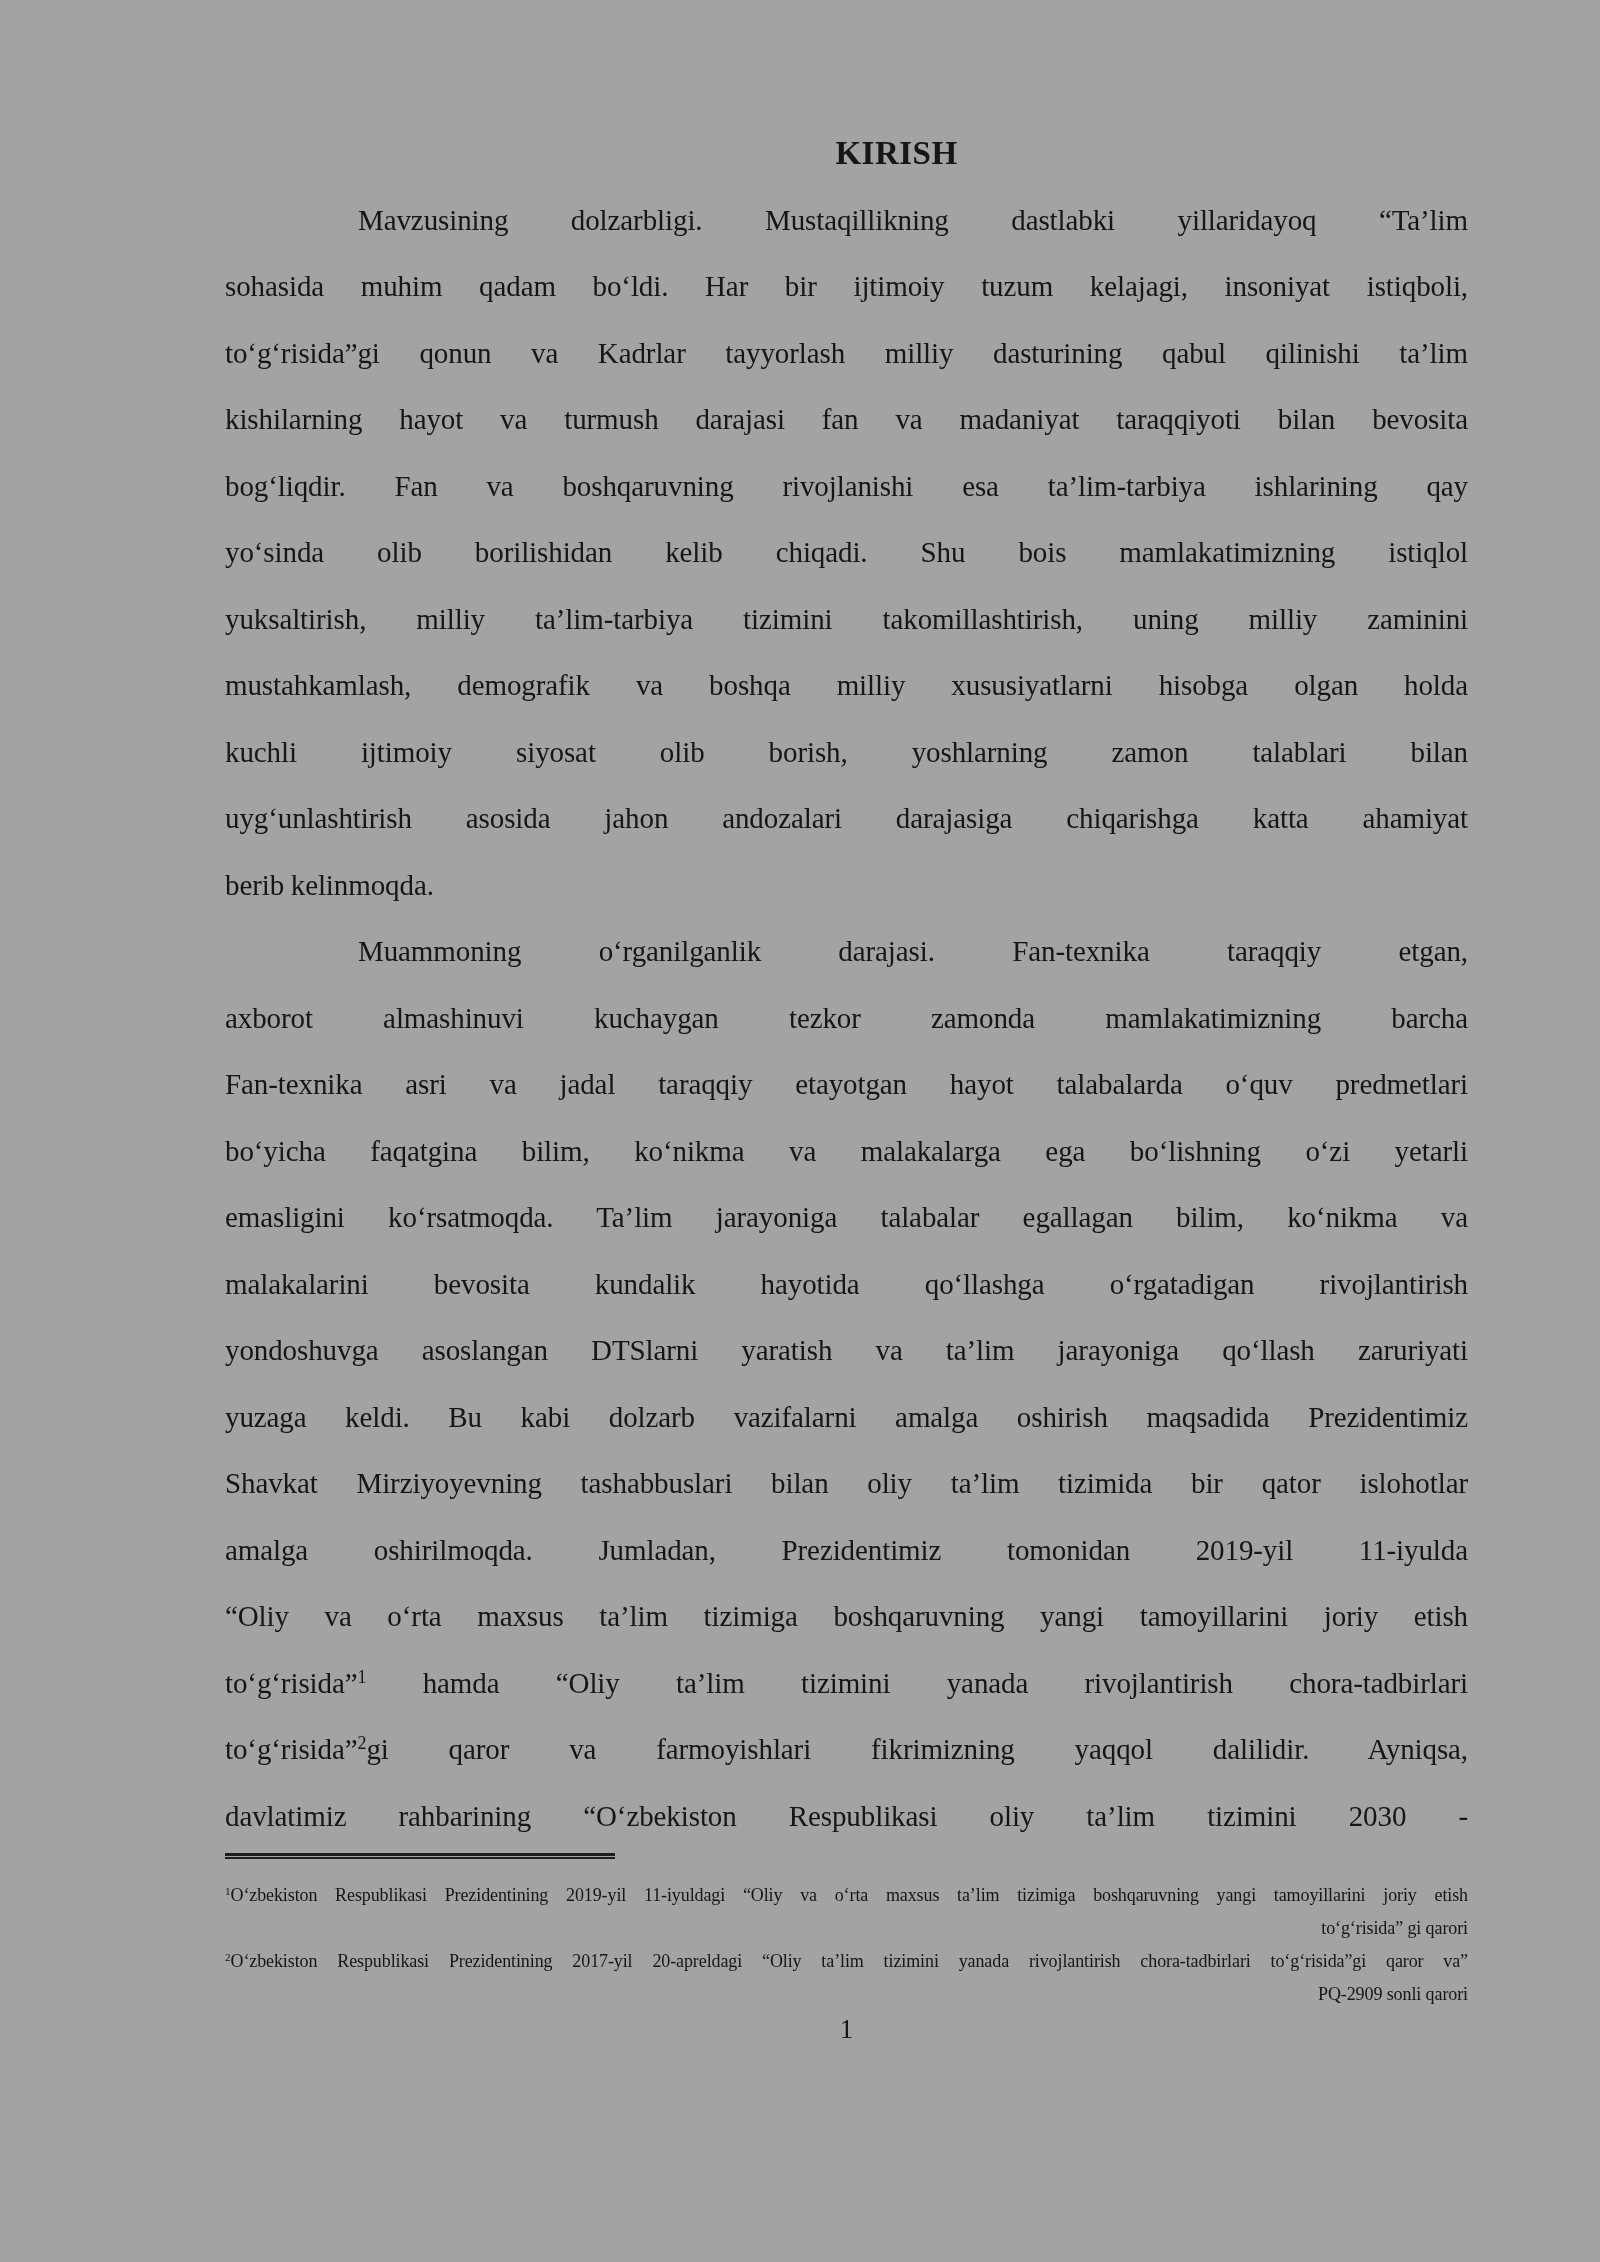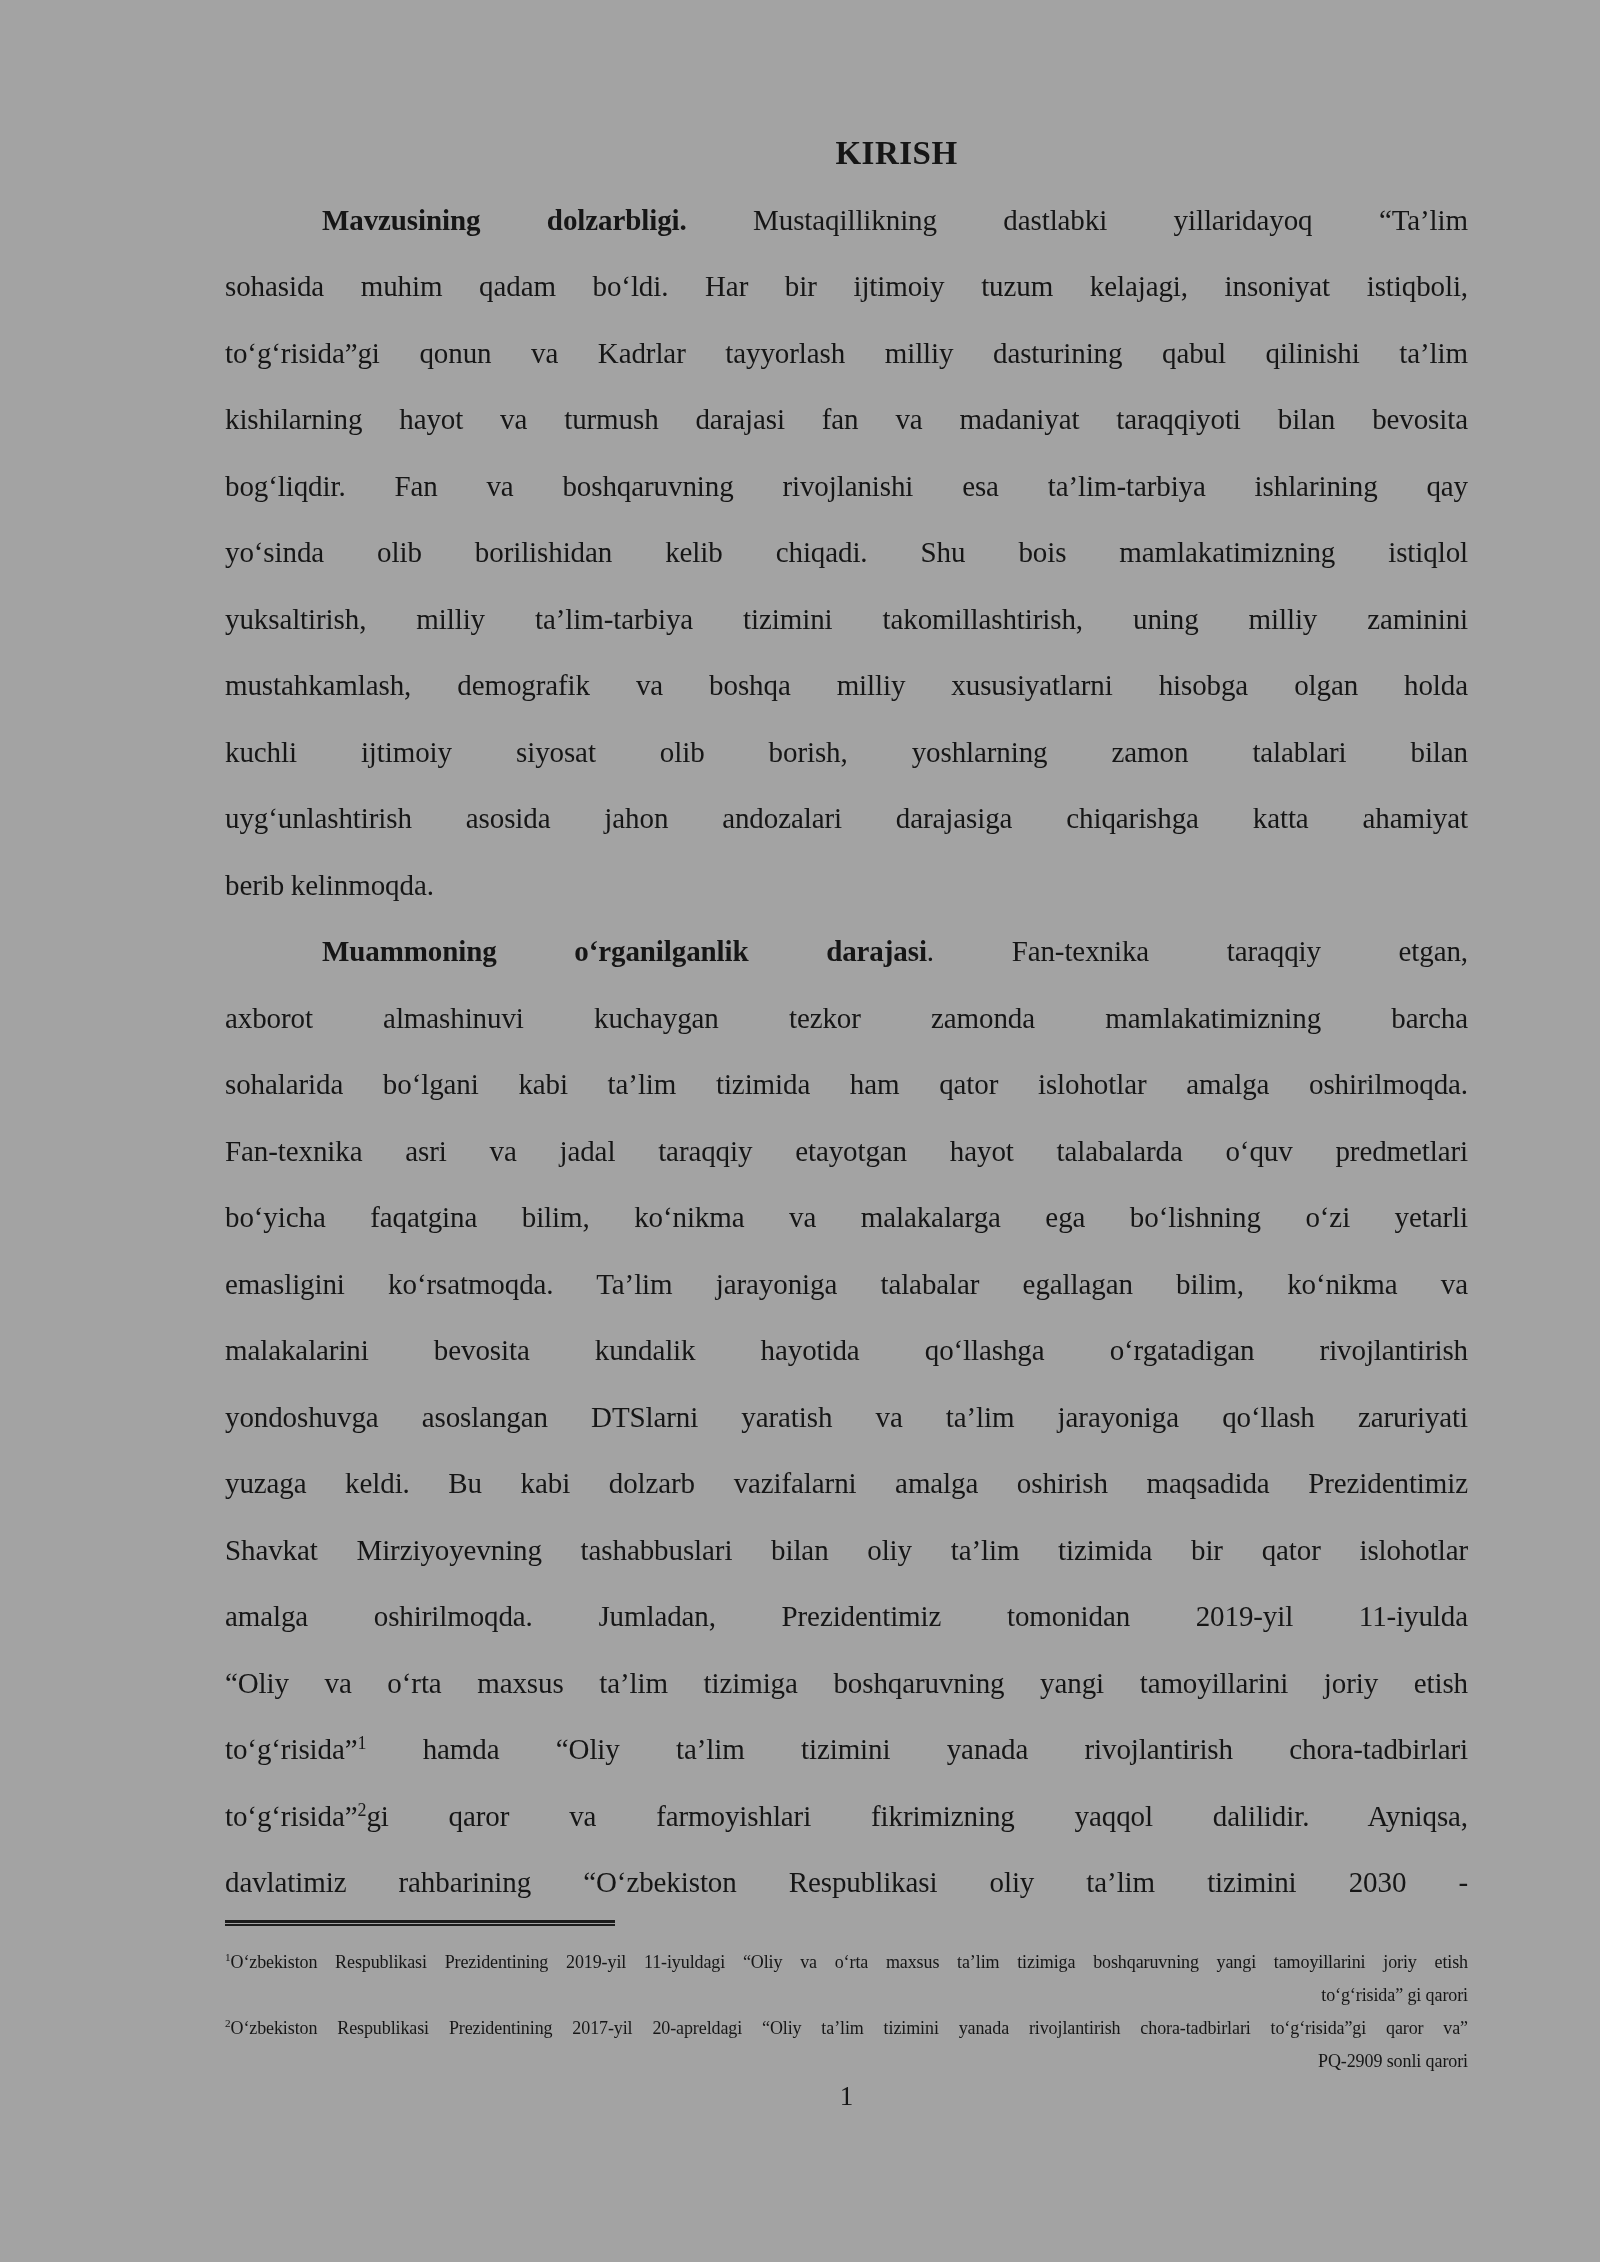--- a/index.html
+++ b/index.html
@@ -38,21 +38,21 @@
     word-spacing: -0.5px;
     text-align: left;
   }
   .line.stretch {
     text-align: justify;
     text-align-last: justify;
   }
   .line.indent {
     text-indent: 97px;
   }
-  .line b { font-weight: bold; }
+  .line b { font-weight: normal; margin-left: 36px; }
   sup.fn-ref {
     font-size: 0.62em;
     vertical-align: baseline;
     position: relative;
     top: -0.55em;
   }
   .footnote-separator {
     margin-top: 4px;
     width: 390px;
     height: 6px;
@@ -98,21 +98,20 @@
         <div class="line stretch"><span>yo‘sinda olib borilishidan kelib chiqadi. Shu bois mamlakatimizning istiqlol</span></div>
         <div class="line stretch"><span>yuksaltirish, milliy ta’lim-tarbiya tizimini takomillashtirish, uning milliy zaminini</span></div>
         <div class="line stretch"><span>mustahkamlash, demografik va boshqa milliy xususiyatlarni hisobga olgan holda</span></div>
         <div class="line stretch"><span>kuchli ijtimoiy siyosat olib borish, yoshlarning zamon talablari bilan</span></div>
         <div class="line stretch"><span>uyg‘unlashtirish asosida jahon andozalari darajasiga chiqarishga katta ahamiyat</span></div>
         <div class="line"><span>berib kelinmoqda.</span></div>
       </div>
       <div class="paragraph">
         <div class="line stretch indent"><b>Muammoning o‘rganilganlik darajasi</b><span>. Fan-texnika taraqqiy etgan,</span></div>
         <div class="line stretch"><span>axborot almashinuvi kuchaygan tezkor zamonda mamlakatimizning barcha</span></div>
-        <div class="line stretch"><span>sohalarida bo‘lgani kabi ta’lim tizimida ham qator islohotlar amalga oshirilmoqda.</span></div>
         <div class="line stretch"><span>Fan-texnika asri va jadal taraqqiy etayotgan hayot talabalarda o‘quv predmetlari</span></div>
         <div class="line stretch"><span>bo‘yicha faqatgina bilim, ko‘nikma va malakalarga ega bo‘lishning o‘zi yetarli</span></div>
         <div class="line stretch"><span>emasligini ko‘rsatmoqda. Ta’lim jarayoniga talabalar egallagan bilim, ko‘nikma va</span></div>
         <div class="line stretch"><span>malakalarini bevosita kundalik hayotida qo‘llashga o‘rgatadigan rivojlantirish</span></div>
         <div class="line stretch"><span>yondoshuvga asoslangan DTSlarni yaratish va ta’lim jarayoniga qo‘llash zaruriyati</span></div>
         <div class="line stretch"><span>yuzaga keldi. Bu kabi dolzarb vazifalarni amalga oshirish maqsadida Prezidentimiz</span></div>
         <div class="line stretch"><span>Shavkat Mirziyoyevning tashabbuslari bilan oliy ta’lim tizimida bir qator islohotlar</span></div>
         <div class="line stretch"><span>amalga oshirilmoqda. Jumladan, Prezidentimiz tomonidan 2019-yil 11-iyulda</span></div>
         <div class="line stretch"><span>“Oliy va o‘rta maxsus ta’lim tizimiga boshqaruvning yangi tamoyillarini joriy etish</span></div>
         <div class="line stretch"><span>to‘g‘risida”</span><sup class="fn-ref">1</sup><span> hamda “Oliy ta’lim tizimini yanada rivojlantirish chora-tadbirlari</span></div>

